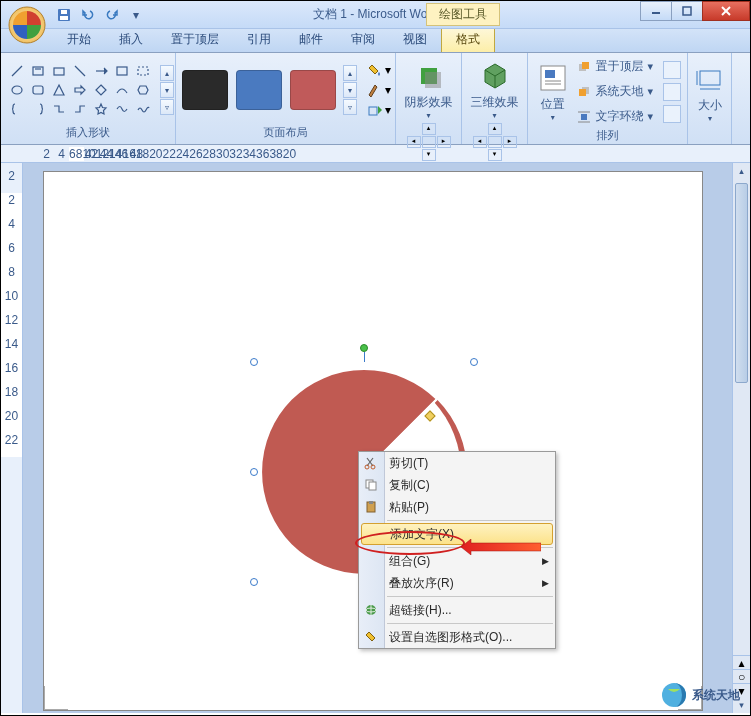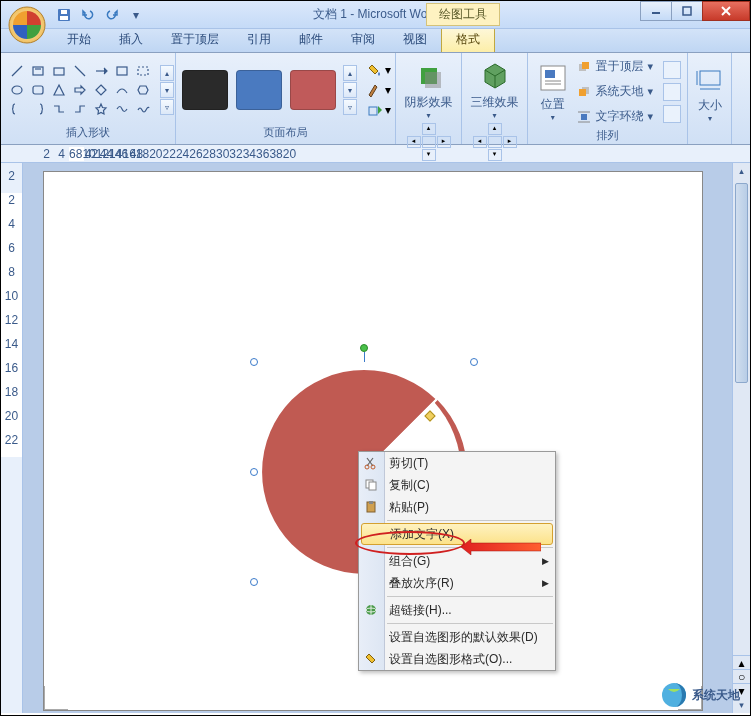--- a/index.html
+++ b/index.html
@@ -575,23 +575,20 @@
         <svg width="14" height="14">
           <circle cx="7" cy="7" r="5" fill="#4a9a4a"></circle>
           <ellipse cx="7" cy="7" rx="5" ry="2" fill="none" stroke="#fff" stroke-width="0.8"></ellipse>
           <line x1="7" y1="2" x2="7" y2="12" stroke="#fff" stroke-width="0.8"></line>
         </svg>
       </span>
     <span>超链接(H)...</span>
   </div>
   <div class="cm-sep"></div>
   <div class="cm-item">
-    <span>设置自选图形的默认效果(D)</span>
-  </div>
-  <div class="cm-item">
     <span class="cm-icon">
         <svg width="14" height="14">
           <path d="M5 2 L11 8 L8 11 L2 5 Z" fill="#f0c030" stroke="#806010"></path>
         </svg>
       </span>
     <span>设置自选图形格式(O)...</span>
   </div>
 </div>
 
 <div class="callout-ring"></div>

